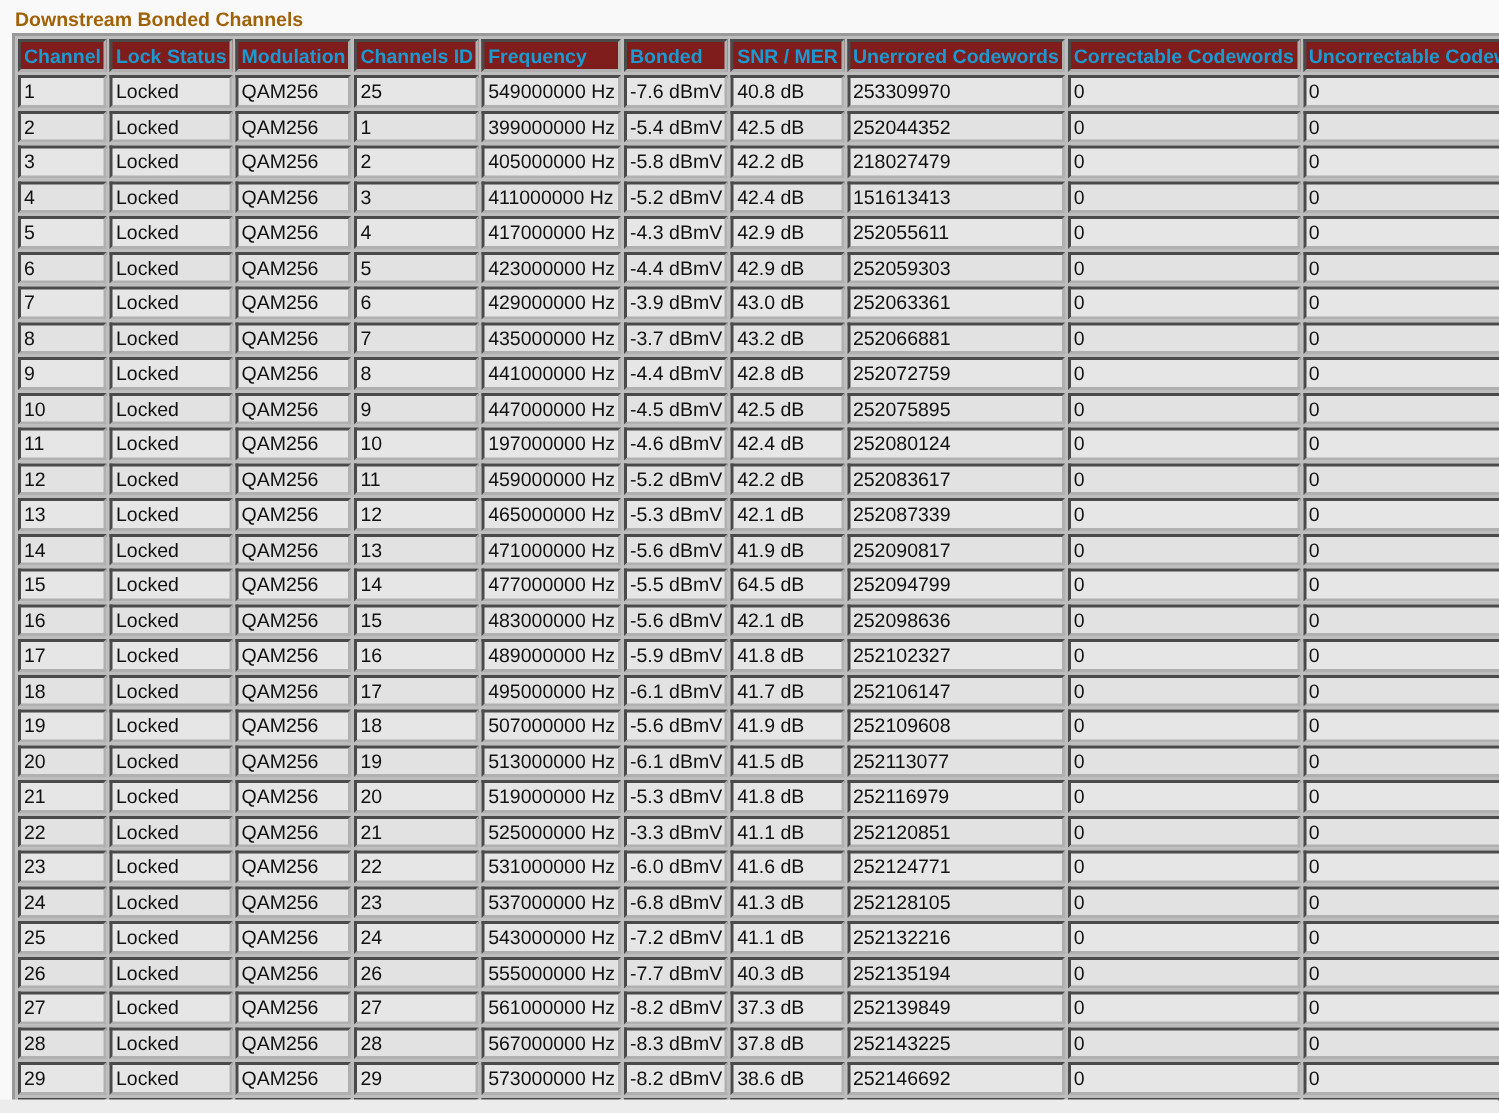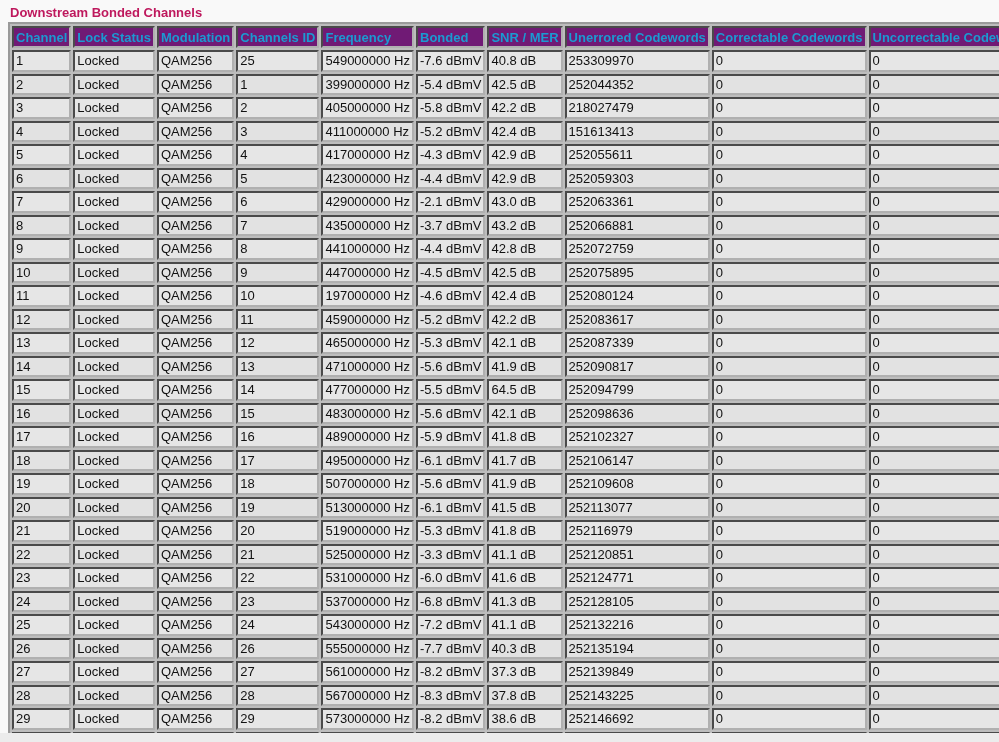--- a/index.html
+++ b/index.html
@@ -14,21 +14,21 @@
       font-family: "Liberation Sans", sans-serif;
       font-size: 13px;
       color: #000;
     }
     .section-title {
       position: absolute;
       left: 10px;
       top: 5px;
       font-weight: bold;
       font-size: 13px;
-      color: #be185d;
+      color: #a16207;
       margin: 0;
       line-height: 16px;
     }
     .channel-table {
       position: absolute;
       left: 8px;
       top: 22px;
       border-collapse: separate;
       border-spacing: 2px;
       border: 2px outset #888;
@@ -42,21 +42,21 @@
       border-color: #4a4a4a #b0b0b0 #b0b0b0 #4a4a4a;
       padding: 0 2px;
       height: 17.5px;
       line-height: 17px;
       white-space: nowrap;
       text-align: left;
       background: #e4e4e4;
       font-size: 13px;
     }
     .channel-table th {
-      background: #701a75;
+      background: #7f1d1d;
       color: #1b9ad2;
       font-weight: bold;
       height: 18px;
     }
     .channel-table td {
       color: #111;
     }
     .channel-table tr.even td {
       background: #e2e2e2;
     }
@@ -164,21 +164,21 @@
         <td>252059303</td>
         <td>0</td>
         <td>0</td>
       </tr>
       <tr class="odd">
         <td>7</td>
         <td>Locked</td>
         <td>QAM256</td>
         <td>6</td>
         <td>429000000 Hz</td>
-        <td>-2.1 dBmV</td>
+        <td>-3.9 dBmV</td>
         <td>43.0 dB</td>
         <td>252063361</td>
         <td>0</td>
         <td>0</td>
       </tr>
       <tr class="even">
         <td>8</td>
         <td>Locked</td>
         <td>QAM256</td>
         <td>7</td>

